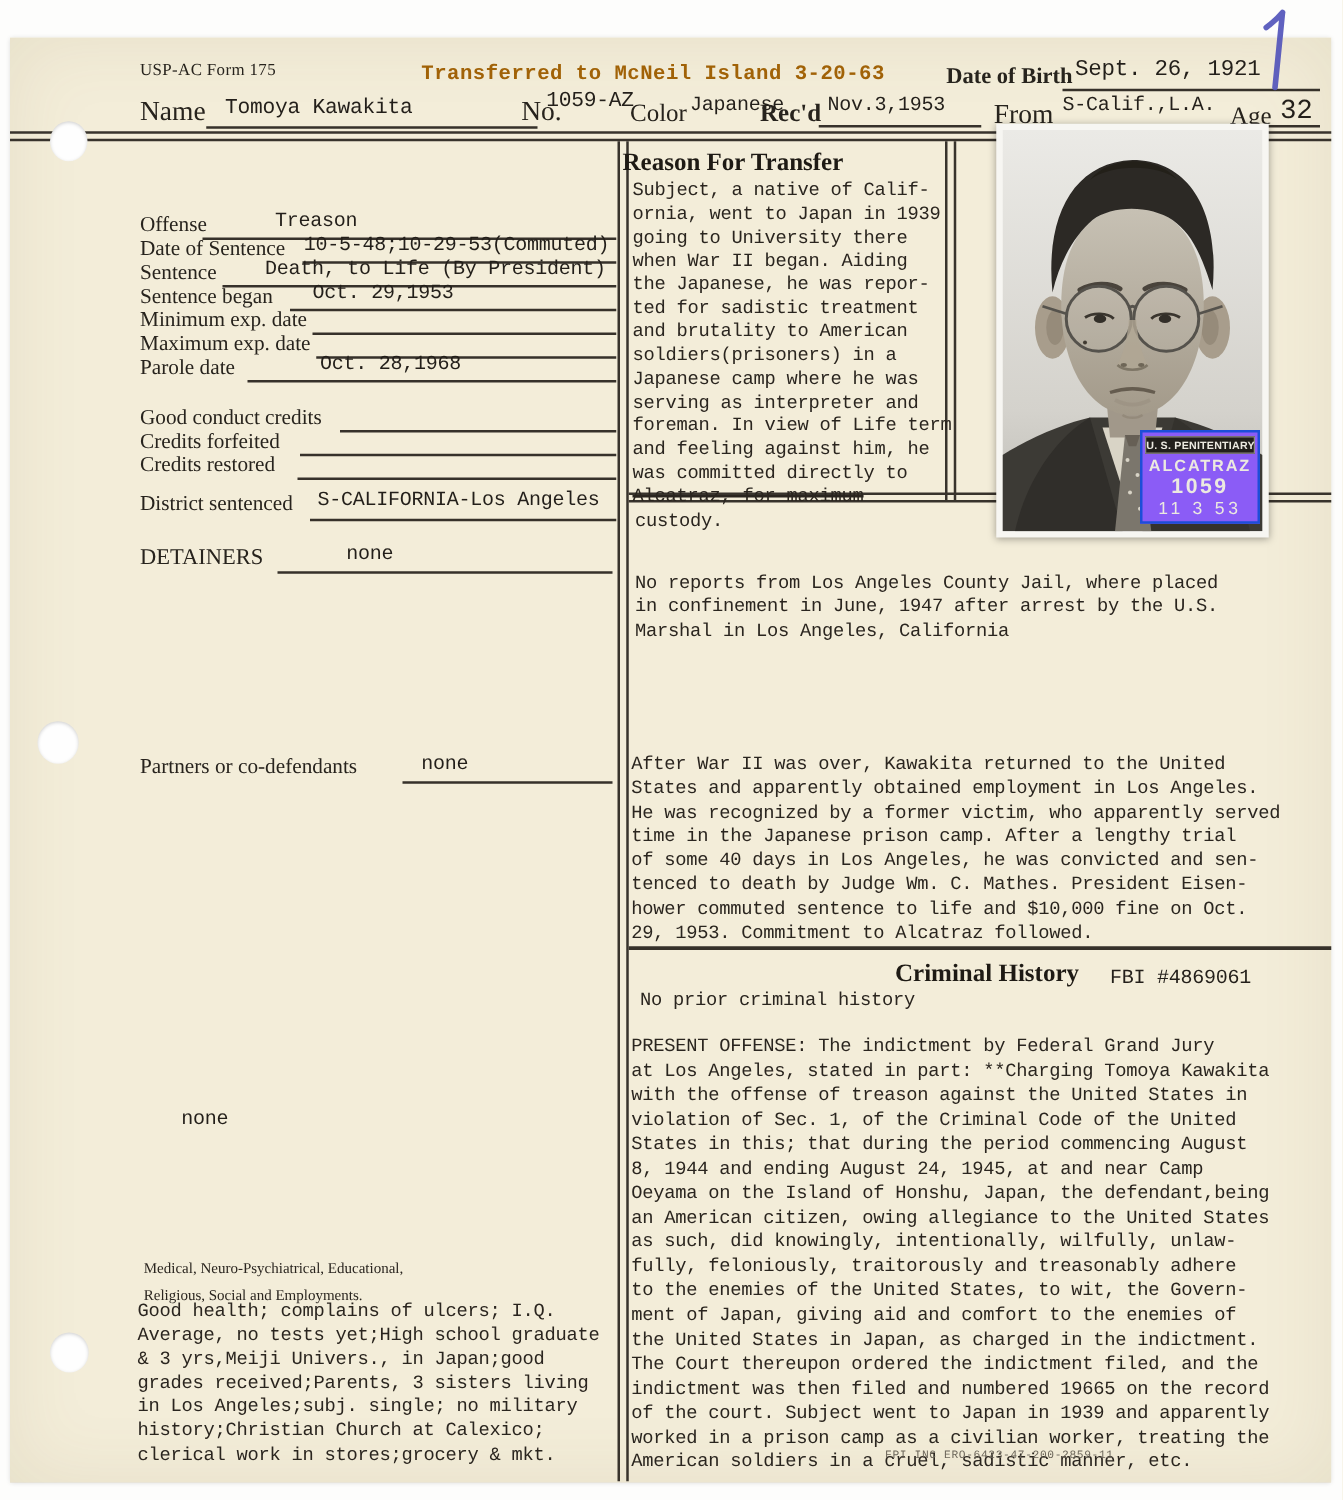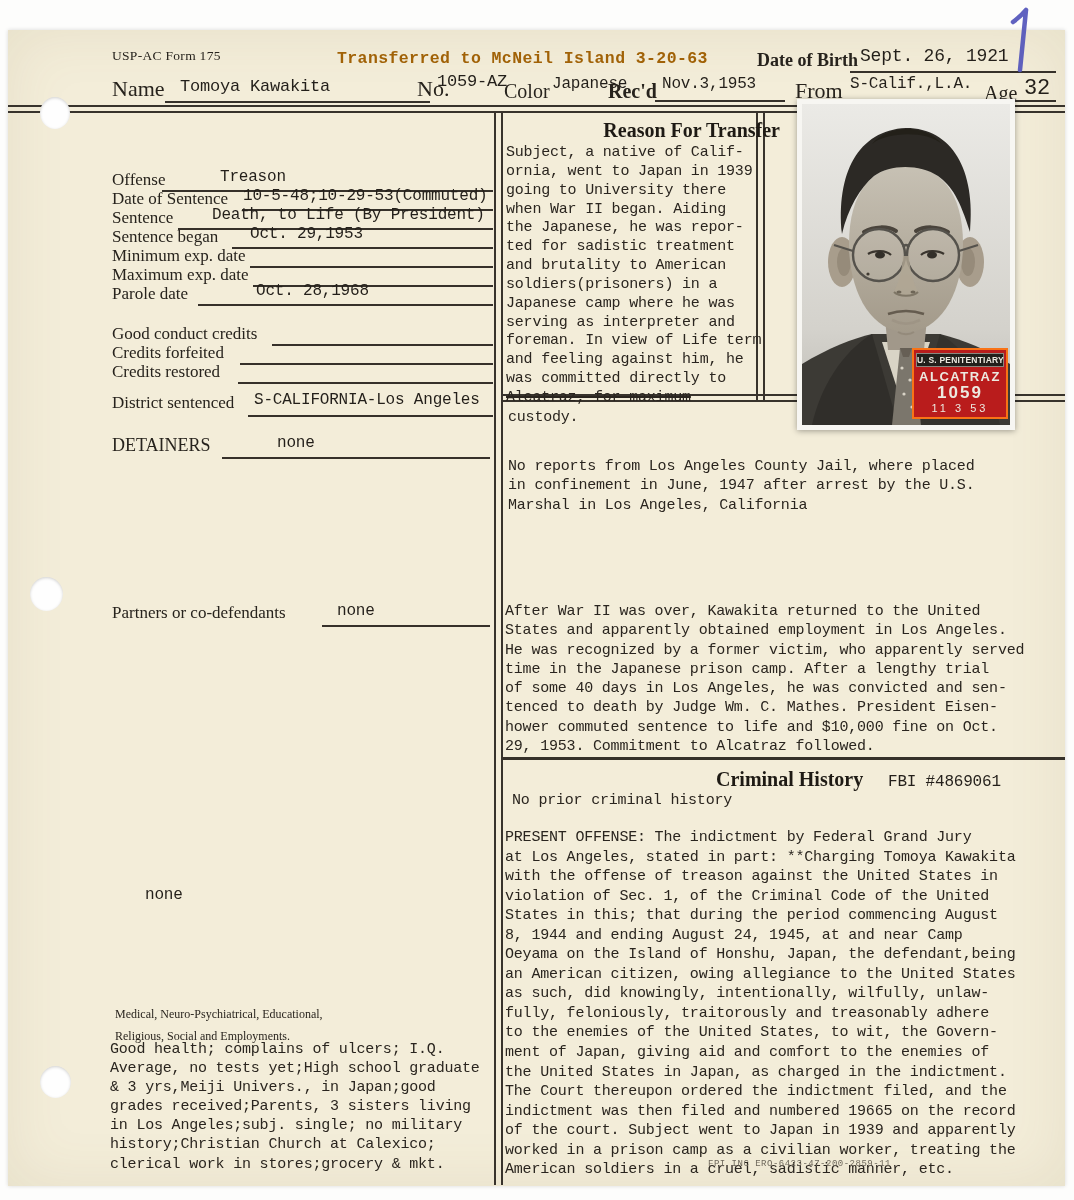--- a/index.html
+++ b/index.html
@@ -19,28 +19,28 @@
   .U{position:absolute;height:2px;background:#36312a;z-index:4}
   .hr2{position:absolute;height:4px;border-top:2px solid #38332c;border-bottom:2px solid #38332c;z-index:3}
   .vr2{position:absolute;width:5px;border-left:2px solid #38332c;border-right:2px solid #38332c;z-index:2}
   .hole{position:absolute;background:#fefefe;border-radius:50%;z-index:40;
         box-shadow:inset 0 1px 3px rgba(0,0,0,.18)}
   .stamp{position:absolute;font-family:"Liberation Mono","DejaVu Sans Mono",monospace;
          font-weight:bold;font-size:16.5px;letter-spacing:.4px;color:#a16207;z-index:8;white-space:nowrap}
   .photo{position:absolute;left:797px;top:99px;width:218px;height:331px;background:#f7f6f2;
          padding:0;z-index:20;box-shadow:0 1px 6px rgba(0,0,0,.35)}
   .photo svg{position:absolute;left:5px;top:5px}
-  .placard{position:absolute;right:7px;bottom:11px;width:92px;background:#b91c1c;color:#ece9e0;
-           border:2px solid #f97316;text-align:center;z-index:25;padding:2px 0 3px;
+  .placard{position:absolute;right:7px;bottom:11px;width:92px;background:#8b5cf6;color:#ece9e0;
+           border:2px solid #1d4ed8;text-align:center;z-index:25;padding:2px 0 3px;
            font-family:"Liberation Sans","DejaVu Sans",sans-serif}
   .placard-top{font-size:8.5px;font-weight:bold;letter-spacing:.2px;border:1px solid #8a877f;
                margin:1px 2px 2px;padding:1px 0;background:#221f1b;white-space:nowrap}
   .placard-name{font-size:13px;font-weight:bold;letter-spacing:1.5px;white-space:nowrap}
   .placard-num{font-size:17px;font-weight:bold;letter-spacing:2px;line-height:18px}
-  .placard-date{font-size:11px;letter-spacing:3px}
+  .placard-date{font-size:14px;letter-spacing:3px}
   .strike{text-decoration:line-through;text-decoration-thickness:2px}
   .fine{position:absolute;font-family:"Liberation Mono","DejaVu Sans Mono",monospace;font-size:9px;
         color:#6d675b;z-index:7;letter-spacing:.5px}
   .penmark{position:absolute;left:1004px;top:4px;z-index:15;opacity:.92}
 </style>
 </head>
 <body>
 
 <div class="page">
   <div class="card"></div>
@@ -135,21 +135,21 @@
   <div class="P" style="left:115px;top:1003px;width:370px;text-align:left;font-family:'Liberation Serif','DejaVu Serif',serif;font-size:12px;line-height:22px;letter-spacing:0">Medical, Neuro-Psychiatrical, Educational,
 Religious, Social and Employments.</div>
   <div class="P" style="left:110px;top:1040px;width:402px;line-height:19.1px;z-index:7">Good health; complains of ulcers; I.Q.
 Average, no tests yet;High school graduate
 &amp; 3 yrs,Meiji Univers., in Japan;good
 grades received;Parents, 3 sisters living
 in Los Angeles;subj. single; no military
 history;Christian Church at Calexico;
 clerical work in stores;grocery &amp; mkt.</div>
 
-  <div class="H" style="left:528px;top:119px;width:252px;text-align:right">Reason For Transfer</div>
+  <div class="H" style="left:498px;top:119px;width:252px;text-align:left">Reason For Transfer</div>
   <div class="P" style="left:506px;top:144px;width:258px;line-height:18.85px">Subject, a native of Calif-
 ornia, went to Japan in 1939
 going to University there
 when War II began. Aiding
 the Japanese, he was repor-
 ted for sadistic treatment
 and brutality to American
 soldiers(prisoners) in a
 Japanese camp where he was
 serving as interpreter and

